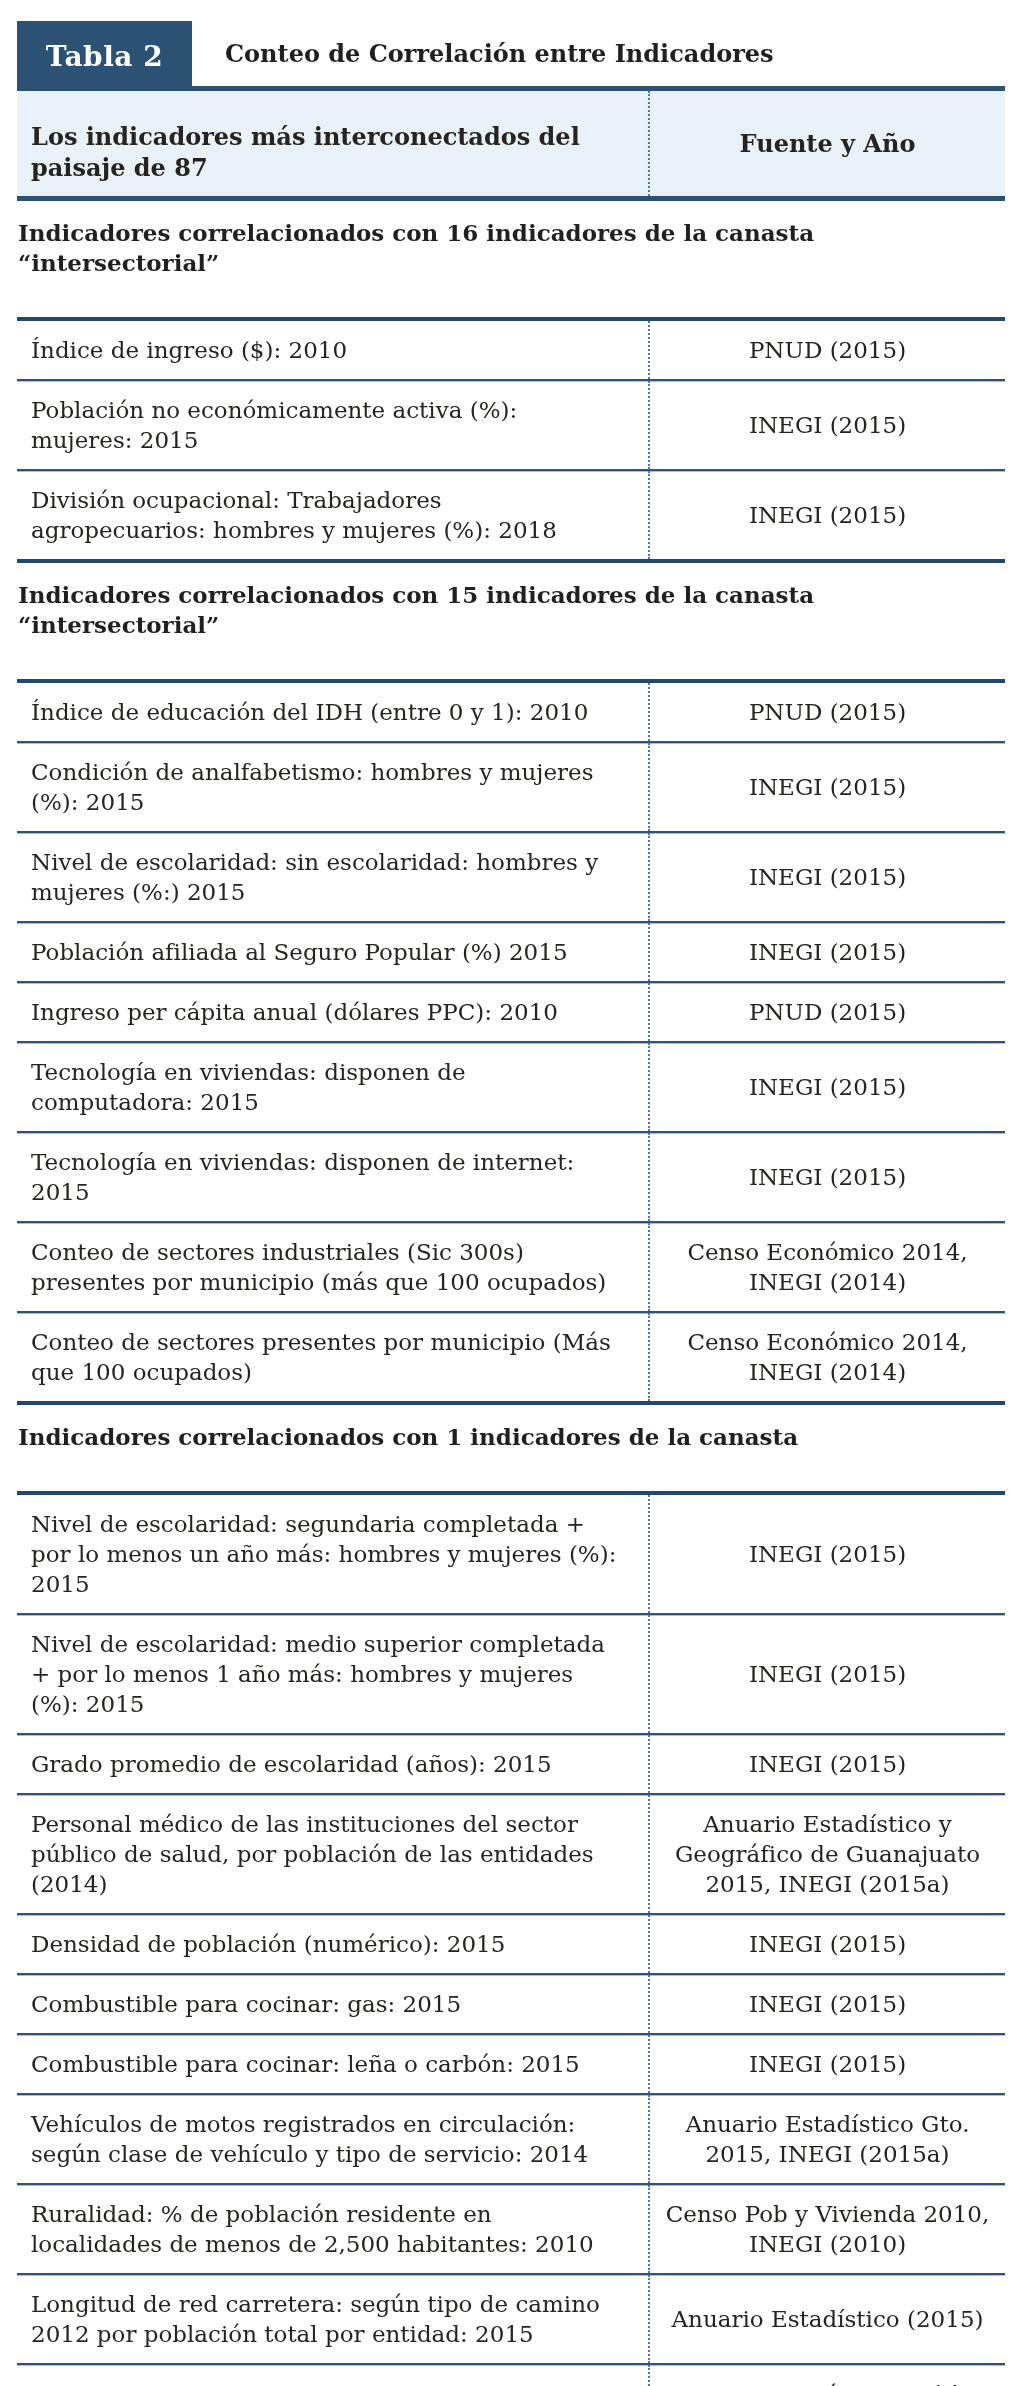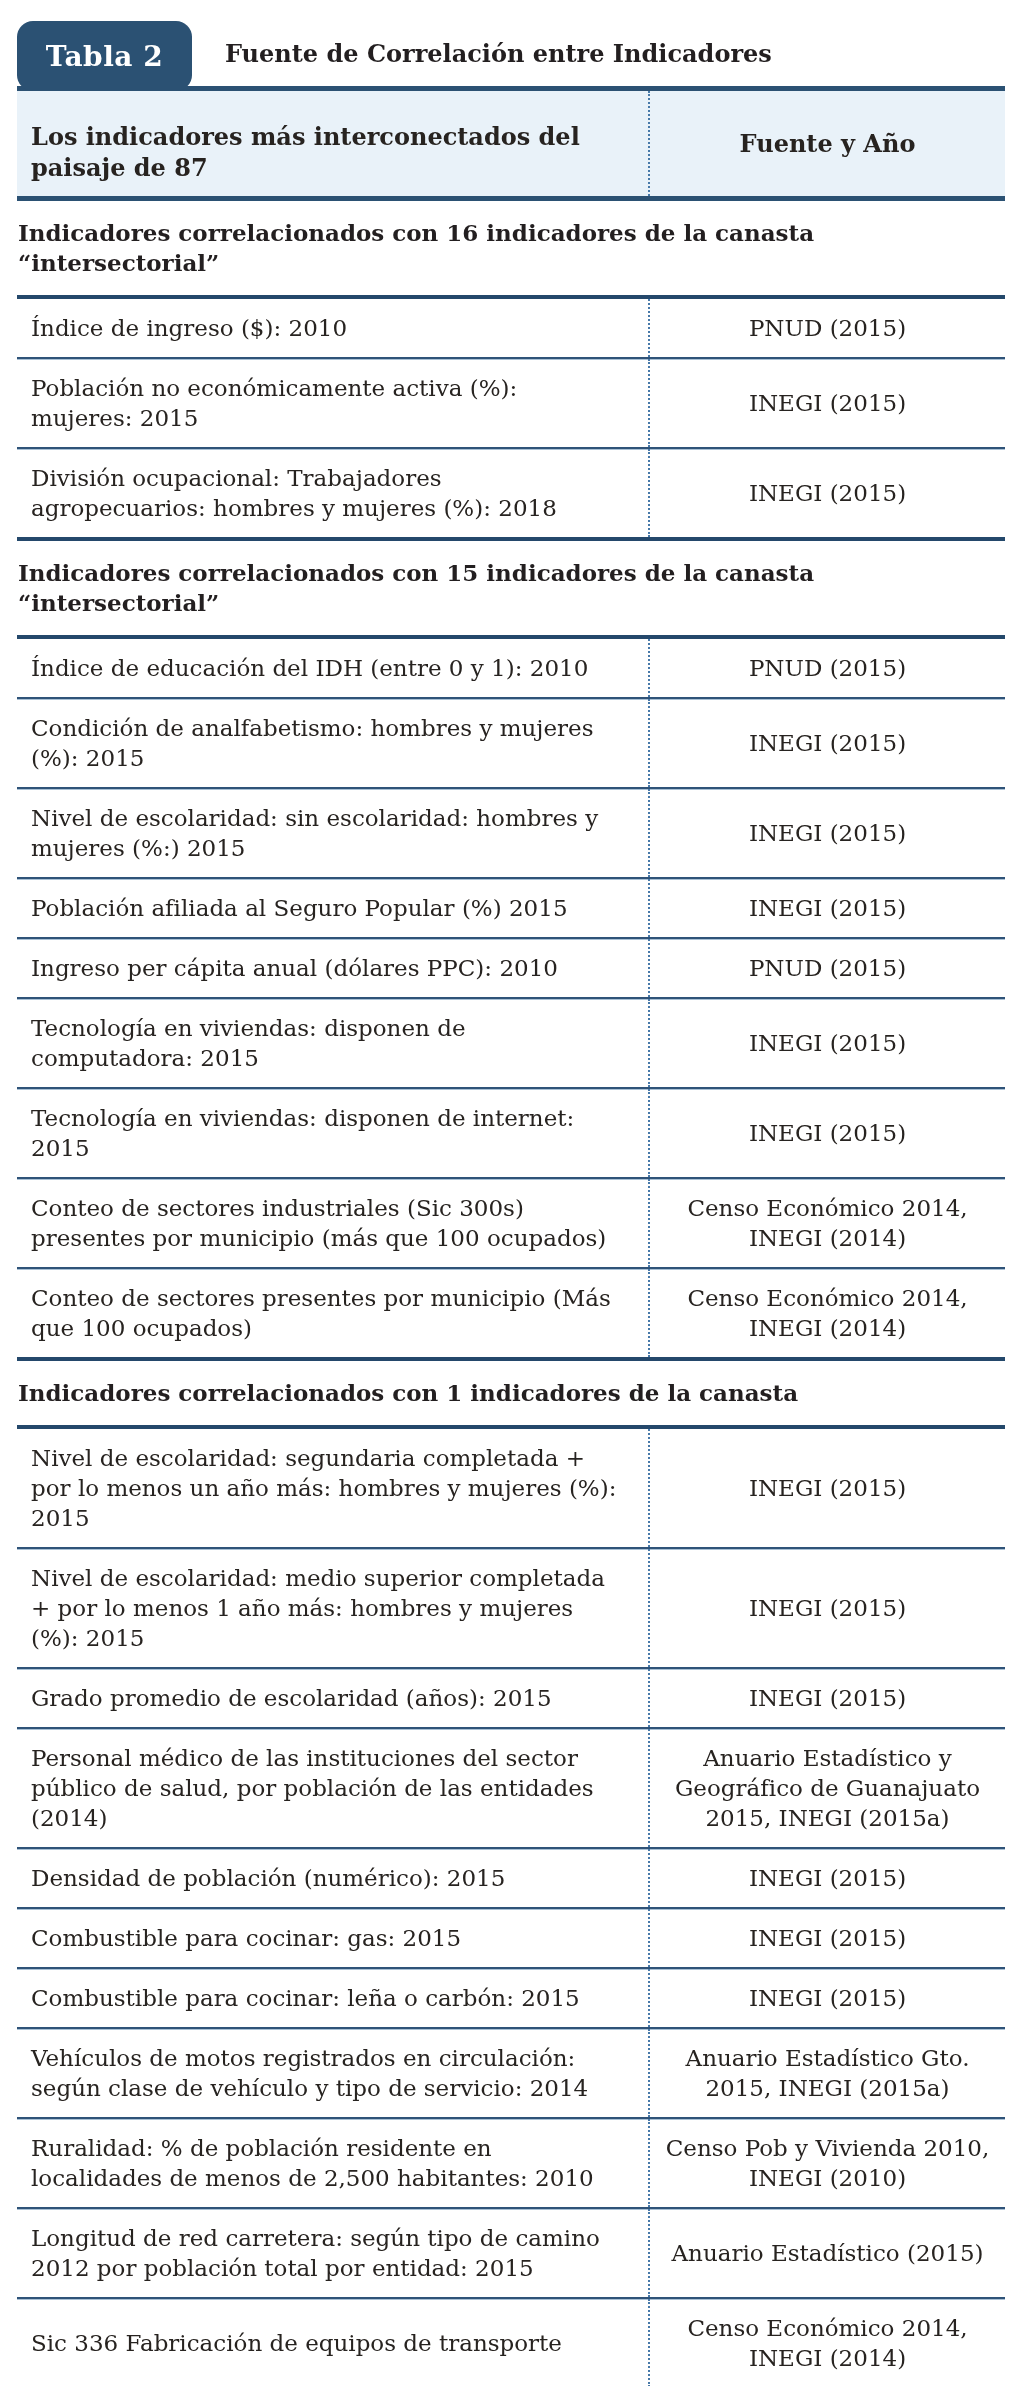--- a/index.html
+++ b/index.html
@@ -22,21 +22,21 @@
     padding:21px 18px 14px 17px;
   }
   .page{width:988px;}
 
   
   .banner{position:relative;height:65px;}
   .banner-tab{
     position:absolute;left:0;top:0;width:175px;height:70px;z-index:2;
     background:var(--navy);color:#ffffff;
     display:flex;align-items:center;justify-content:center;
-    font-size:28px;font-weight:700;letter-spacing:0.5px;border-radius:16px;
+    font-size:28px;font-weight:700;letter-spacing:0.5px;
   }
   .banner-title{
     position:absolute;left:208px;top:0;height:65px;
     display:flex;align-items:center;
     font-size:24px;font-weight:700;color:#231f20;
   }
 
   
   .head-row{
     display:flex;align-items:stretch;
@@ -59,20 +59,21 @@
   
   .section-header{
     padding:17px 0 17px 1px;
     font-size:23px;font-weight:700;line-height:30px;color:#231f20;
   }
 
   
   .section-table{
     border-top:4px solid var(--border-dark);
     border-bottom:4px solid var(--border-dark);
+    margin-top:22px;
   }
   .section-table.last{
     border-bottom:7px solid var(--border-dark);
     box-shadow:0 2px 0 #b9cdde;
   }
   .row{display:flex;align-items:stretch;min-height:58px;}
   .row + .row{
     border-top:2px solid var(--border-row);
     box-shadow:inset 0 1px 0 var(--border-light);
   }
@@ -91,21 +92,21 @@
 </style>
 </head>
 <body>
 
 <div class="page">
 
   <div class="banner">
     <div class="banner-tab">
       <span>Tabla 2</span>
     </div>
-    <div class="banner-title">Fuente de Correlación entre Indicadores</div>
+    <div class="banner-title">Conteo de Correlación entre Indicadores</div>
   </div>
 
   <div class="head-row">
     <div class="head-left">
       <span>Los indicadores más interconectados del paisaje de 87</span>
     </div>
     <div class="head-right">
       <span>Fuente y Año</span>
     </div>
   </div>

